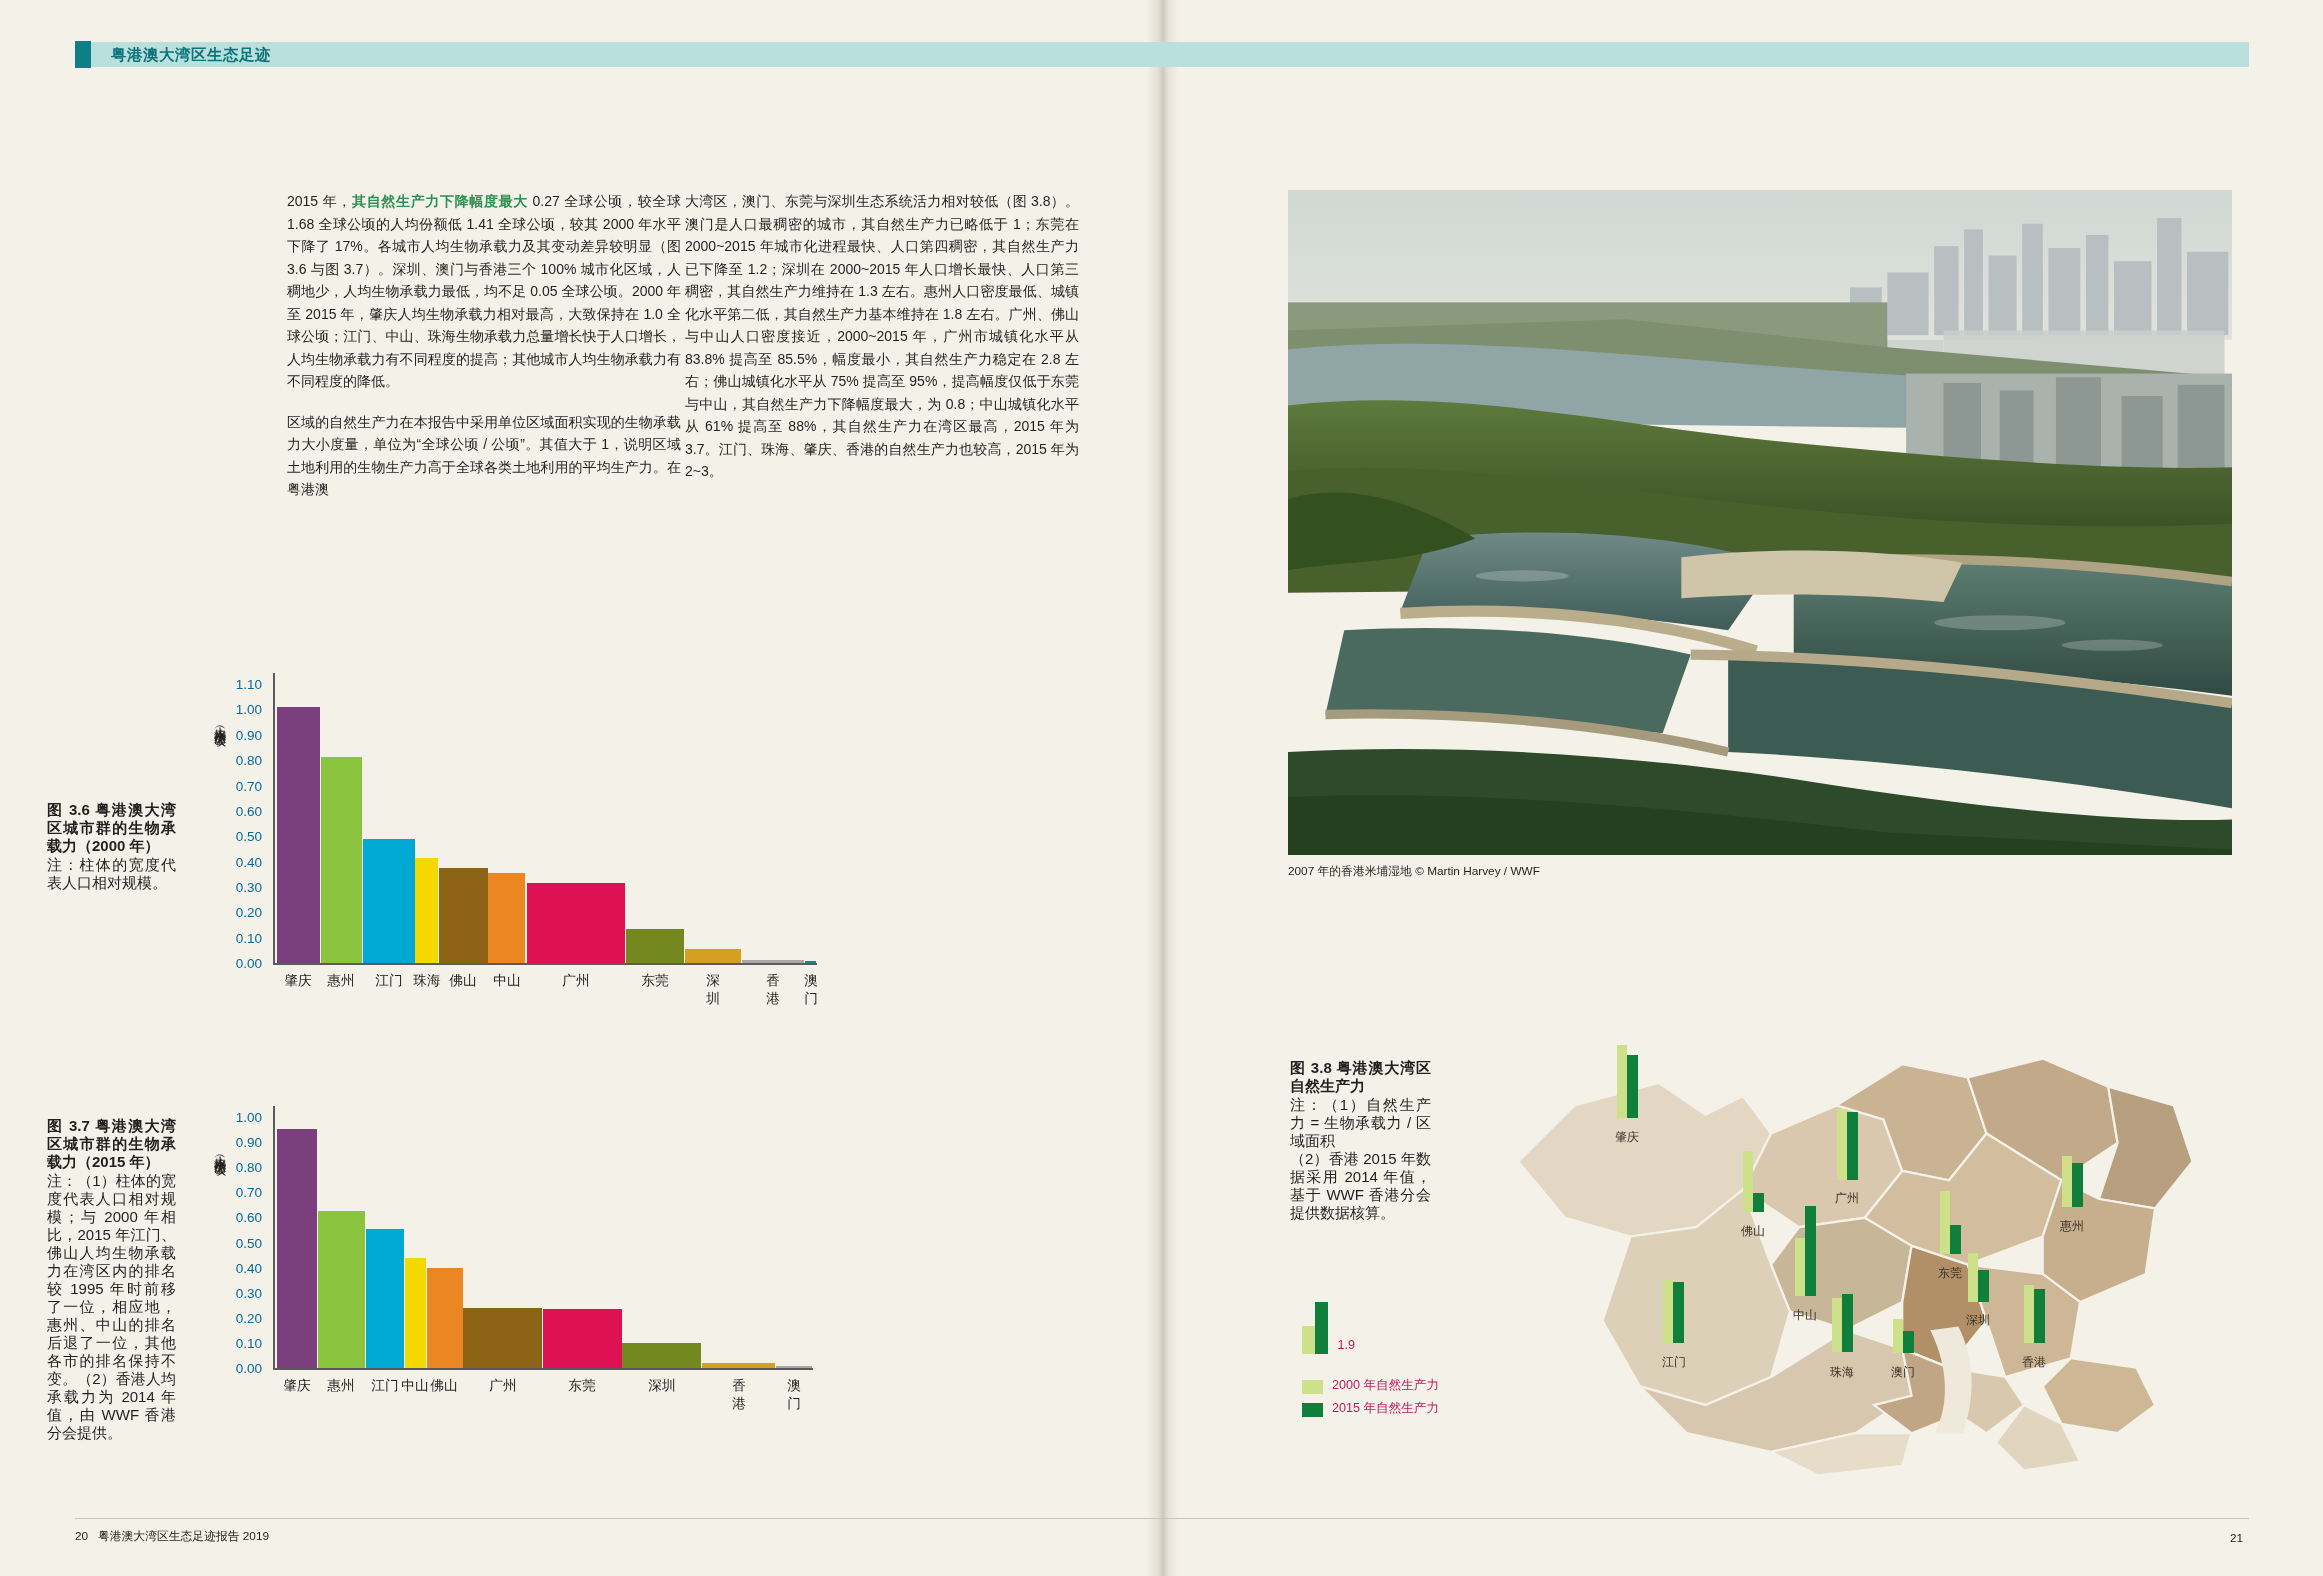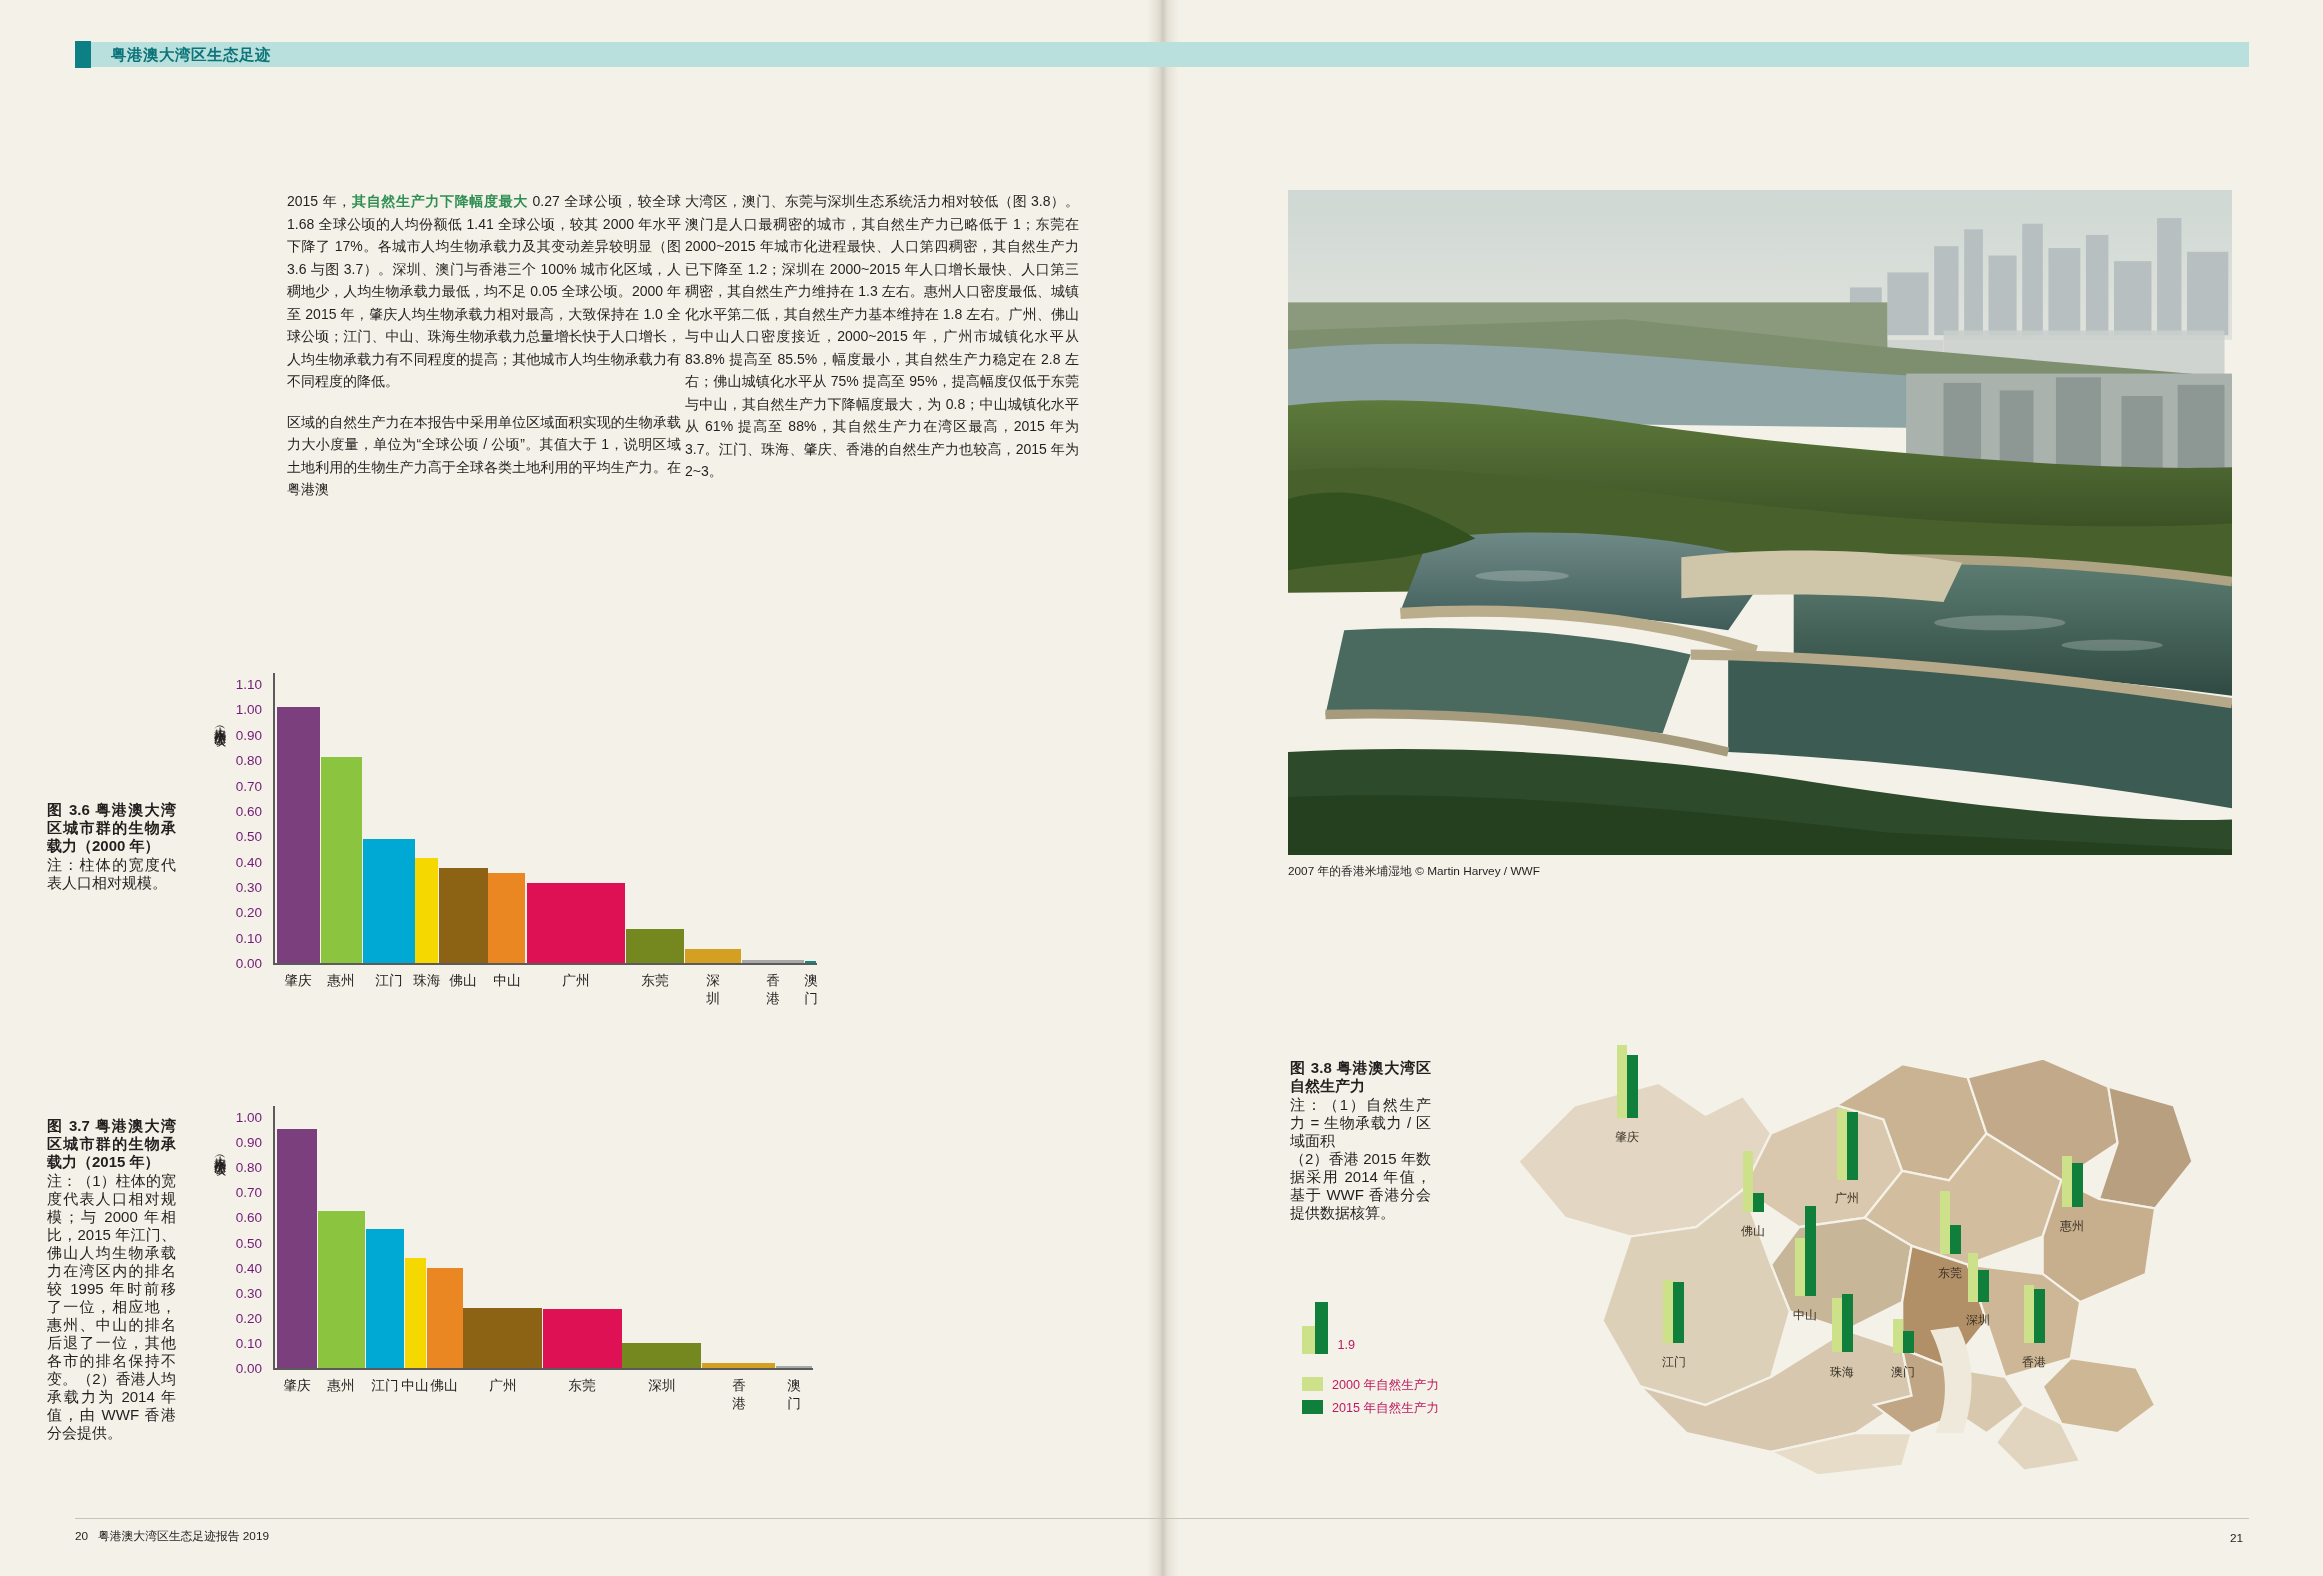--- a/index.html
+++ b/index.html
@@ -34,21 +34,21 @@
   .cap{position:absolute;width:129px;font-size:15px;line-height:18px;color:#221f1f;text-align:justify;}
   .cap .cap-t{font-weight:bold;display:block;margin-bottom:0.9px;}
   .cap .cap-n{display:block;}
   #cap36{left:47px;top:801px;}
   #cap37{left:47px;top:1117px;}
   #cap38{left:1290px;top:1059px;width:141px;}
 
   
   .chart{position:absolute;}
   .axis-title{position:absolute;writing-mode:vertical-rl;font-size:12px;letter-spacing:0.9px;color:#221f1f;}
-  .ytick{position:absolute;right:0;font-size:13.5px;color:#701a75;text-align:right;width:52px;
+  .ytick{position:absolute;right:0;font-size:13.5px;color:#0369a1;text-align:right;width:52px;
          transform:translateY(-50%);}
   .yaxis-line{position:absolute;width:1.5px;background:#5b5b5b;}
   .xaxis-line{position:absolute;height:1.5px;background:#5b5b5b;}
   .bar{position:absolute;bottom:0;}
   .xlab{position:absolute;font-size:13.7px;color:#221f1f;text-align:center;transform:translateX(-50%);}
 
   
   #chart36{left:215px;top:684px;width:497px;height:300px;}
   
   #chart37{left:215px;top:1117px;width:497px;height:272px;}
@@ -59,21 +59,21 @@
   .photo{position:absolute;left:1288px;top:190px;width:944px;height:665px;overflow:hidden;}
   .photo-caption{position:absolute;left:1288px;top:864px;width:944px;font-size:11.8px;color:#221f1f;}
 
   
   .mapwrap{position:absolute;left:1462px;top:993px;width:768px;height:487px;}
   .city-lab{position:absolute;font-size:12px;color:#3a3226;transform:translate(-50%,-50%);}
   .mapbar{position:absolute;}
   .mapbar .b00{position:absolute;bottom:0;left:0;width:10.3px;background:#cde08a;}
   .mapbar .b15{position:absolute;bottom:0;left:10.3px;width:10.3px;background:#0f7f3b;}
   .legend{position:absolute;left:1302px;top:1302px;font-size:12.6px;color:#be185d;}
-  .legend-row{display:flex;align-items:flex-start;margin-top:6.6px;}
+  .legend-row{display:flex;align-items:flex-end;margin-top:6.6px;}
   .sw{width:20.6px;height:14px;margin-right:9.4px;display:inline-block;}
 
   
   .folio{position:absolute;bottom:32px;font-size:11.8px;color:#221f1f;}
   .folio-num{font-weight:normal;}
   #folio-left{left:75px;}
   #folio-right{right:81px;}
   .footer-rule{position:absolute;left:75px;bottom:58px;width:2174px;height:0.9px;background:#c9c4b4;}
 </style>
 </head>

